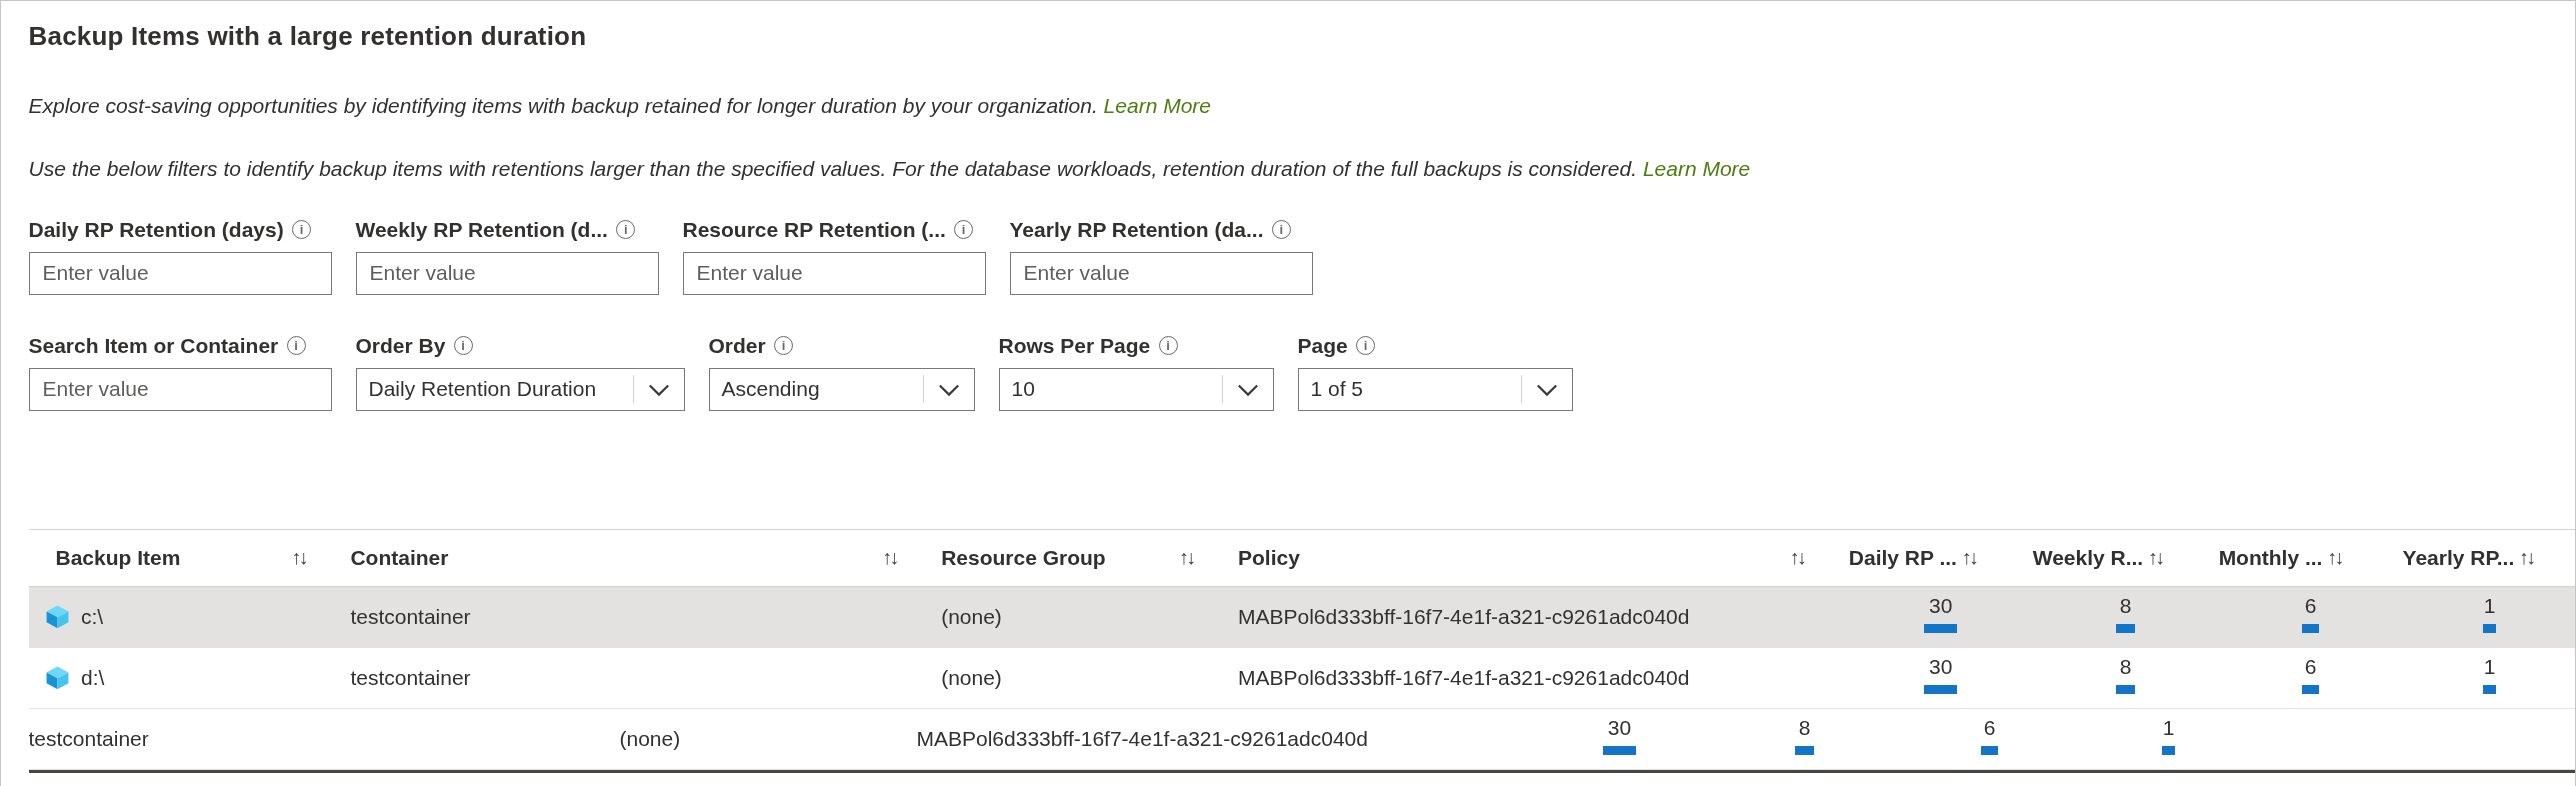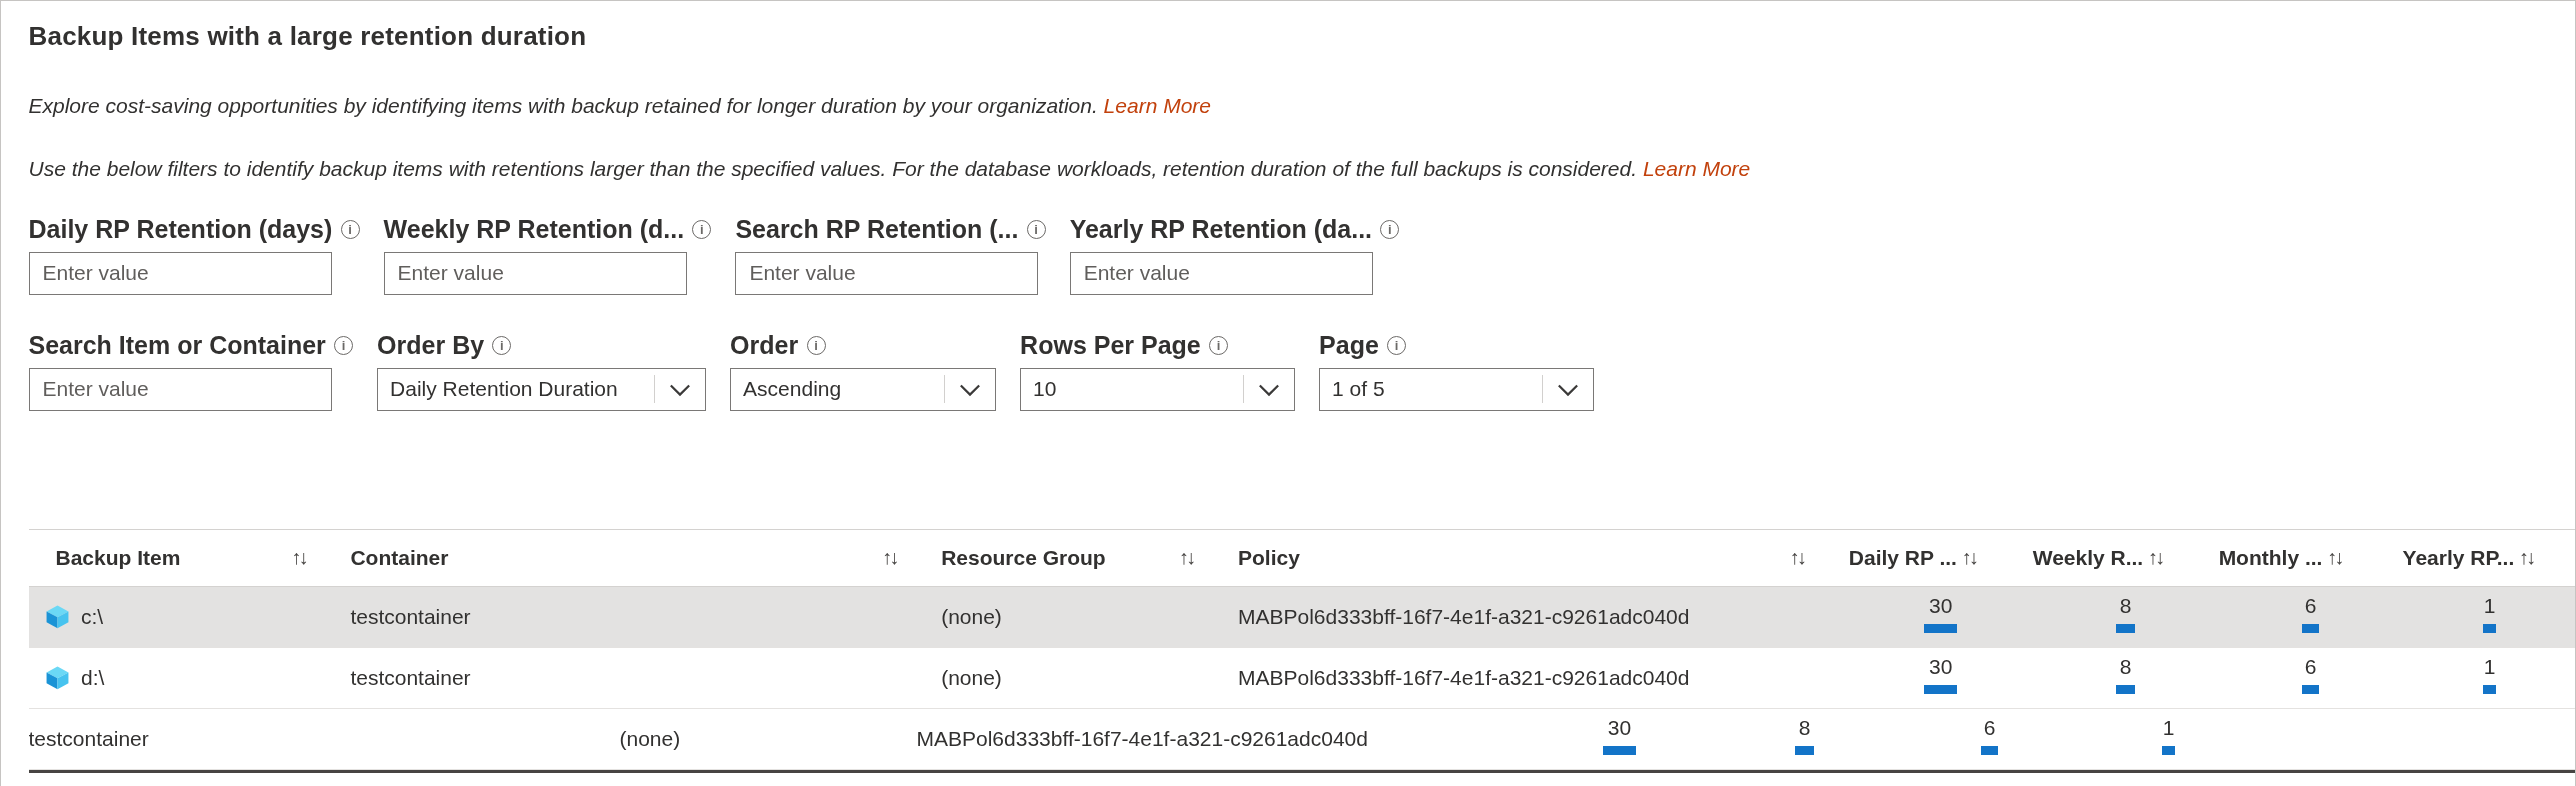--- a/index.html
+++ b/index.html
@@ -22,39 +22,39 @@
     letter-spacing: 0.2px;
   }
   .desc {
     margin: 0;
     font-size: 21px;
     font-style: italic;
   }
   .desc.first { margin-top: 42px; }
   .desc.second { margin-top: 39px; }
   .desc a {
-    color: #c2410c;
+    color: #4d7c0f;
     text-decoration: none;
     cursor: pointer;
     text-align: center;
   }
 
   
   .filter-row { display: flex; }
   .filter-row.row1 { margin-top: 35px; }
   .filter-row.row2 { margin-top: 37px; }
   .field { display: flex; flex-direction: column; margin-right: 24px; }
   .field .label-row {
     display: flex; align-items: center;
     height: 27.5px;
     margin-bottom: 8.3px;
     white-space: nowrap;
   }
   .field .label {
-    font-size: 25px;
+    font-size: 21px;
     font-weight: 700;
   }
   .info-icon {
     width: 19px; height: 19px;
     border: 1.8px solid #6b6967;
     border-radius: 50%;
     color: #6b6967;
     font-size: 13px;
     font-weight: 700;
     font-style: normal;
@@ -202,21 +202,21 @@
     </div>
     <div class="field">
       <div class="label-row">
         <span class="label">Weekly RP Retention (d...</span>
         <span class="info-icon">i</span>
       </div>
       <input class="text-input w-330" type="text" placeholder="Enter value" style="">
     </div>
     <div class="field">
       <div class="label-row">
-        <span class="label">Search RP Retention (...</span>
+        <span class="label">Resource RP Retention (...</span>
         <span class="info-icon">i</span>
       </div>
       <input class="text-input w-330" type="text" placeholder="Enter value" style="">
     </div>
     <div class="field">
       <div class="label-row">
         <span class="label">Yearly RP Retention (da...</span>
         <span class="info-icon">i</span>
       </div>
       <input class="text-input w-330" type="text" placeholder="Enter value" style="">

